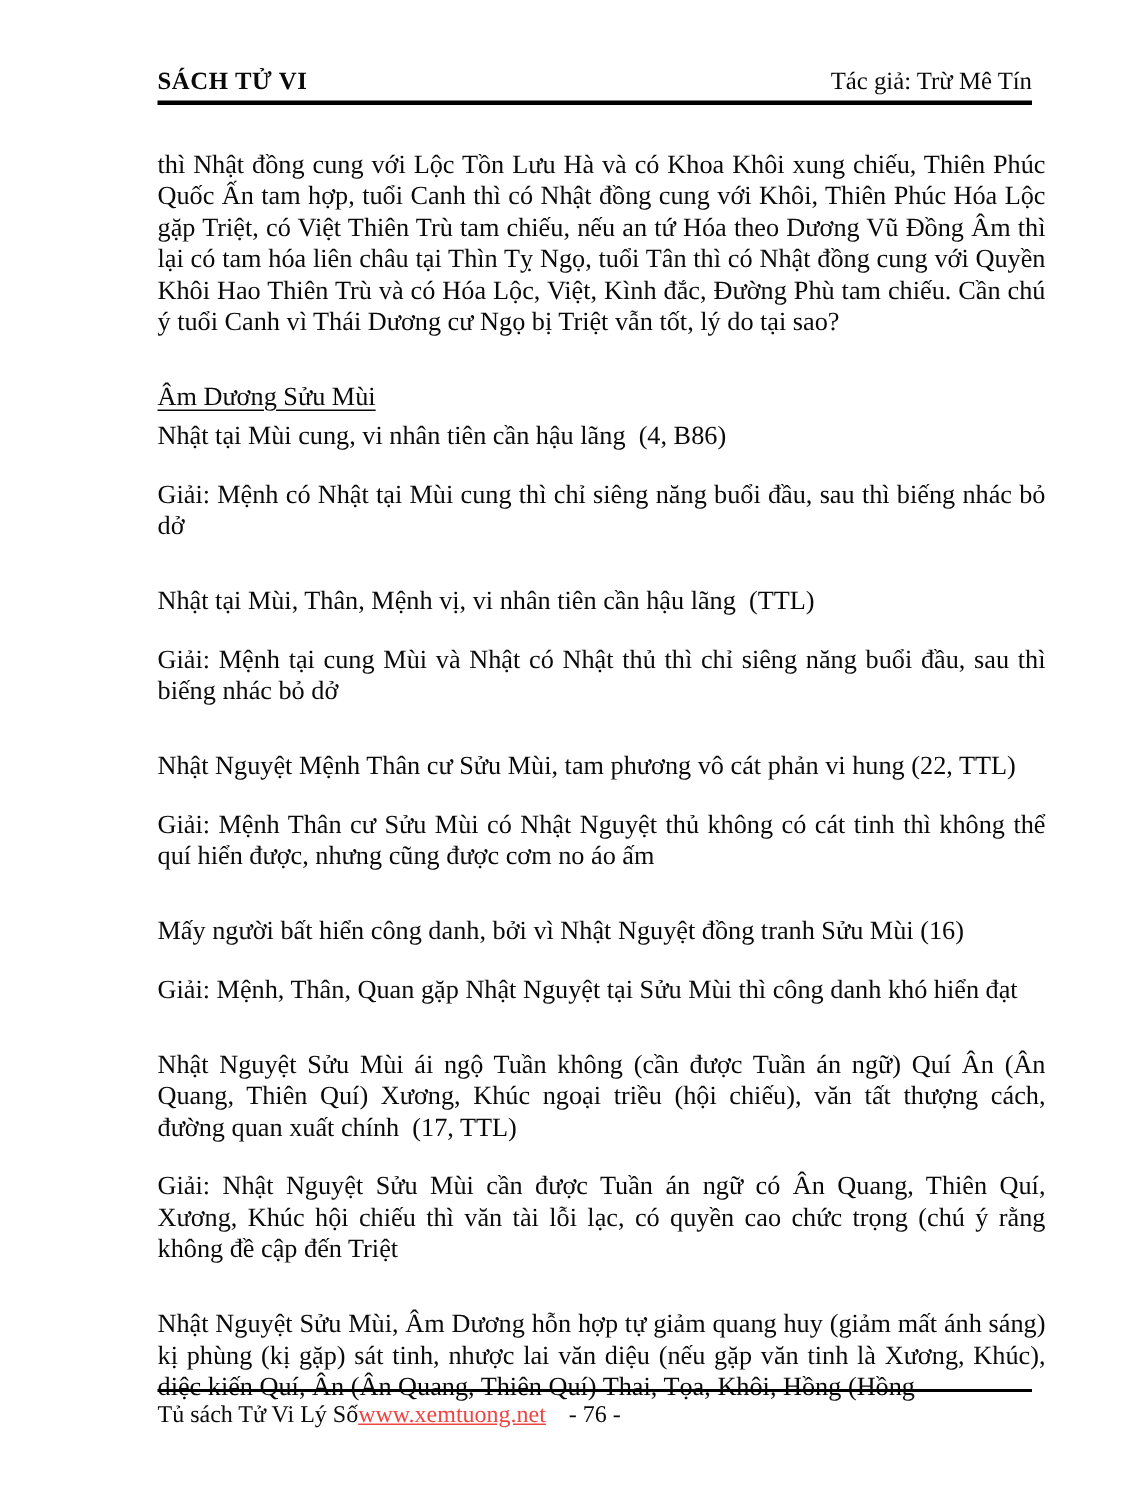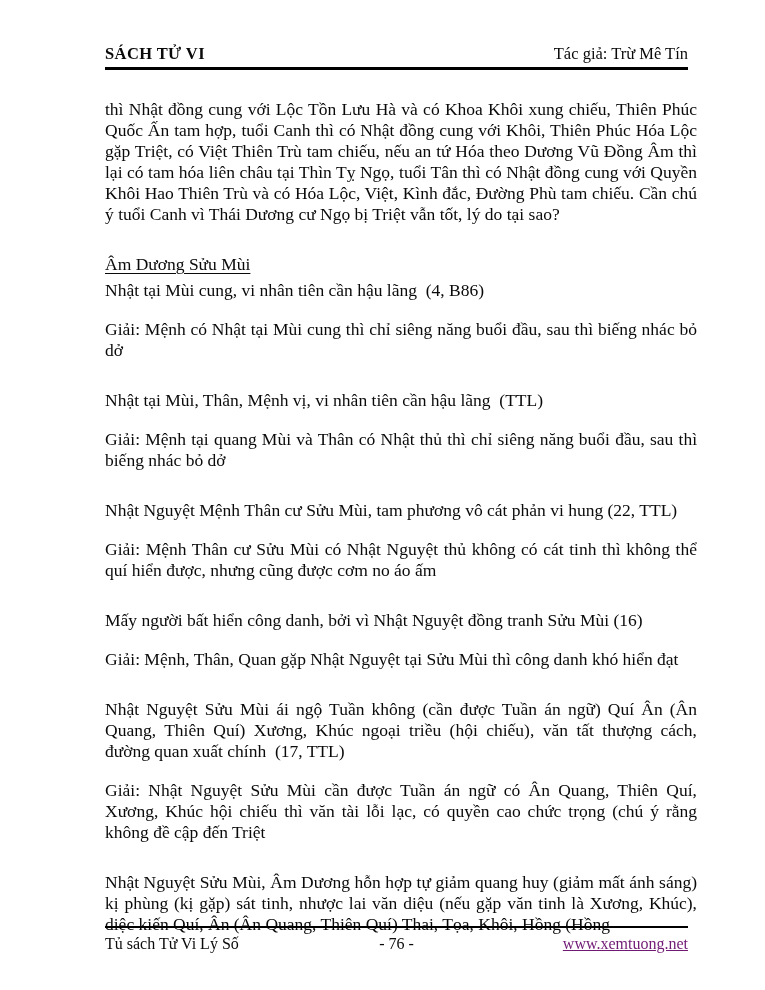--- a/index.html
+++ b/index.html
@@ -81,21 +81,20 @@
     right: 77px;
     top: 926px;
     border-top: 2px solid #000000;
     padding-top: 6px;
     font-size: 16px;
     line-height: 19px;
   }
   .footer-row {
     position: relative;
     display: flex;
-    justify-content: space-between;
     align-items: baseline;
   }
   .footer-page-number {
     position: absolute;
     left: 0;
     right: 0;
     text-align: center;
   }
   .website-link {
     text-decoration: underline;
@@ -120,21 +119,21 @@
 
     <h2 class="section-heading">Âm Dương Sửu Mùi</h2>
 
     <div class="entry">
       <p class="verse">Nhật tại Mùi cung, vi nhân tiên cần hậu lãng  (4, B86)</p>
       <p class="explanation">Giải: Mệnh có Nhật tại Mùi cung thì chỉ siêng năng buổi đầu, sau thì biếng nhác bỏ dở</p>
     </div>
 
     <div class="entry">
       <p class="verse">Nhật tại Mùi, Thân, Mệnh vị, vi nhân tiên cần hậu lãng  (TTL)</p>
-      <p class="explanation">Giải: Mệnh tại quang Mùi và Thân có Nhật thủ thì chỉ siêng năng buổi đầu, sau thì biếng nhác bỏ dở</p>
+      <p class="explanation">Giải: Mệnh tại cung Mùi và Nhật có Nhật thủ thì chỉ siêng năng buổi đầu, sau thì biếng nhác bỏ dở</p>
     </div>
 
     <div class="entry">
       <p class="verse">Nhật Nguyệt Mệnh Thân cư Sửu Mùi, tam phương vô cát phản vi hung (22, TTL)</p>
       <p class="explanation">Giải: Mệnh Thân cư Sửu Mùi có Nhật Nguyệt thủ không có cát tinh thì không thể quí hiển được, nhưng cũng được cơm no áo ấm</p>
     </div>
 
     <div class="entry">
       <p class="verse">Mấy người bất hiển công danh, bởi vì Nhật Nguyệt đồng tranh Sửu Mùi (16)</p>
       <p class="explanation">Giải: Mệnh, Thân, Quan gặp Nhật Nguyệt tại Sửu Mùi thì công danh khó hiển đạt</p>
@@ -149,17 +148,17 @@
       <p class="verse">Nhật Nguyệt Sửu Mùi, Âm Dương hỗn hợp tự giảm quang huy (giảm mất ánh sáng) kị phùng (kị gặp) sát tinh, nhược lai văn diệu (nếu gặp văn tinh là Xương, Khúc), diệc kiến Quí, Ân (Ân Quang, Thiên Quí) Thai, Tọa, Khôi, Hồng (Hồng</p>
 
     </div>
 
   </div>
 
   <div class="page-footer">
     <div class="footer-row">
       <span class="footer-series-title">Tủ sách Tử Vi Lý Số</span>
       <span class="footer-page-number">- 76 -</span>
-      <a class="website-link" href="#" style="color: #701a75;">www.xemtuong.net</a>
+      <a class="website-link" href="#" style="color: #ef4444;">www.xemtuong.net</a>
     </div>
   </div>
 
 </div>
 
 </body></html>

